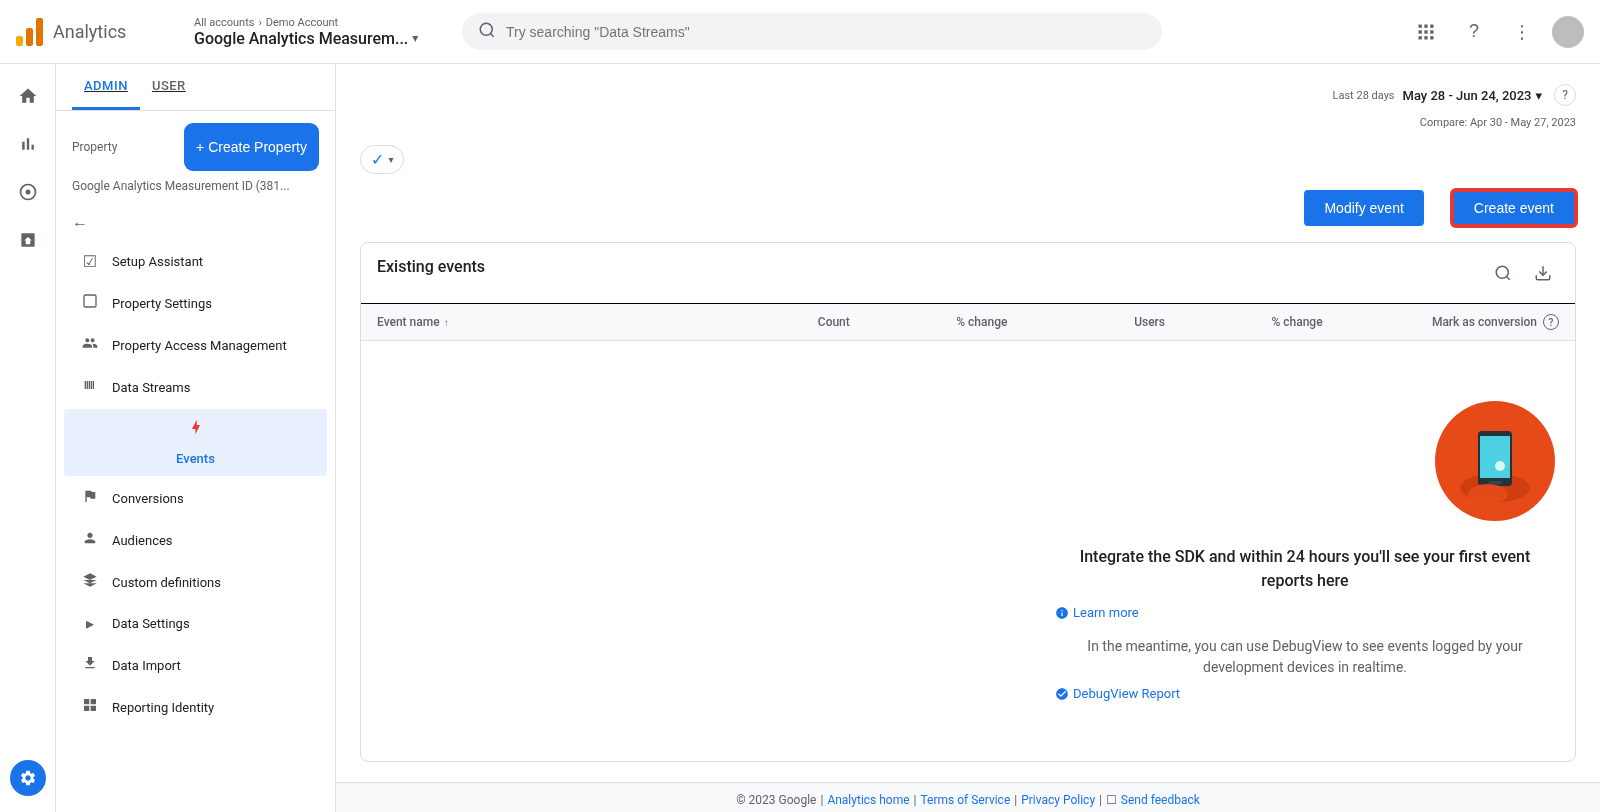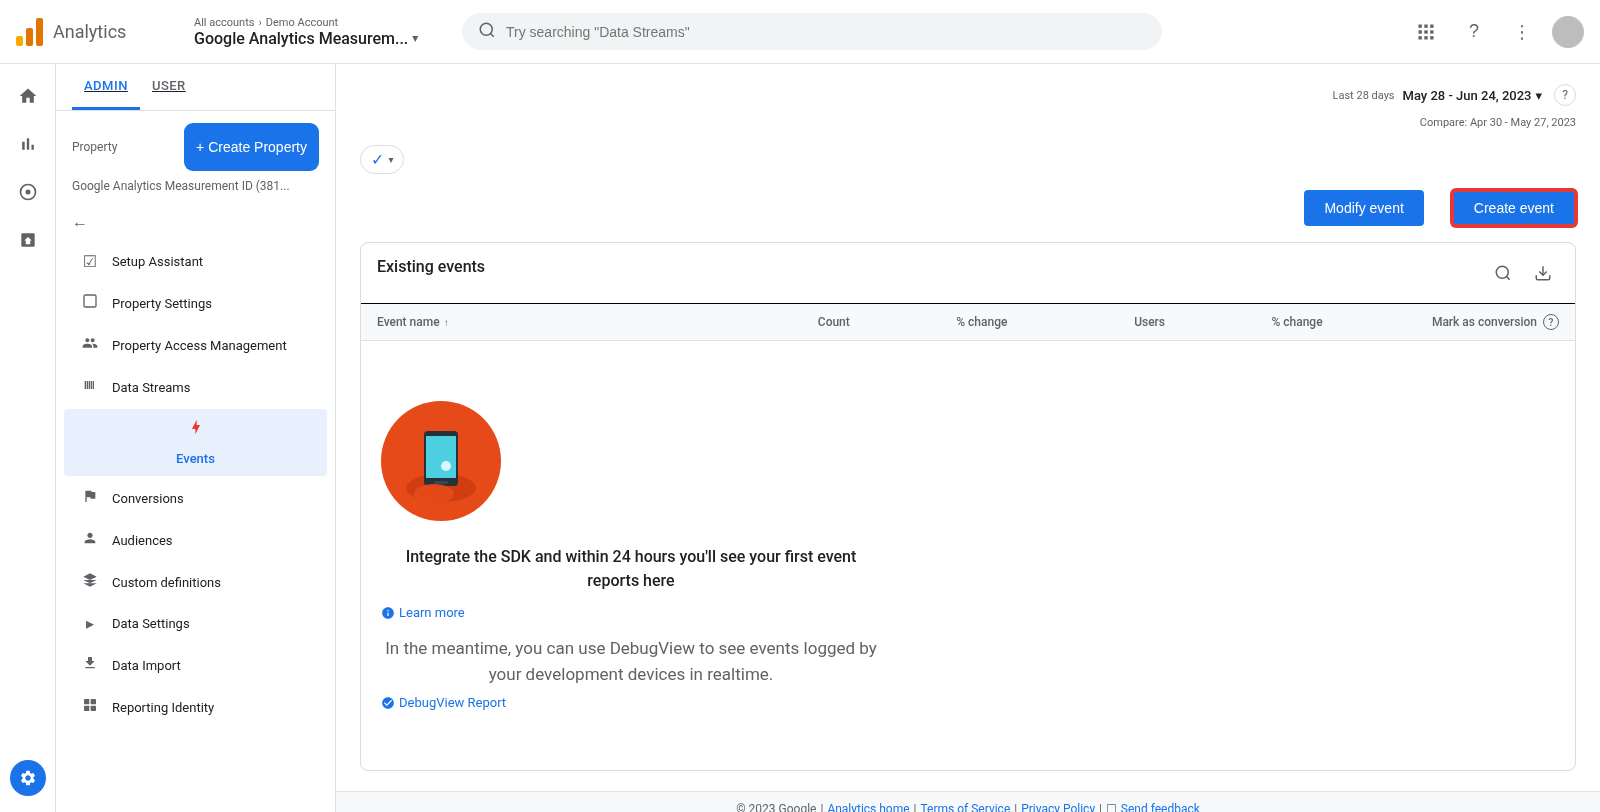--- a/index.html
+++ b/index.html
@@ -81,27 +81,27 @@
     .filter-chevron { font-size: 10px; color: #5f6368; }
     .events-card { border: 1px solid #dadce0; border-radius: 8px; overflow: hidden; }
     .events-card-header { display: flex; justify-content: space-between; padding: 14px 16px; border-bottom: 1px solid #000000; }
     .events-title { font-size: 16px; font-weight: 500; color: #202124; }
     .card-actions { display: flex; align-items: center; gap: 8px; }
     .card-icon-btn { width: 32px; height: 32px; border-radius: 50%; display: flex; align-items: center; justify-content: center; cursor: pointer; color: #5f6368; font-size: 16px; }
     .events-table-header { display: grid; grid-template-columns: 2fr 1fr 1fr 1fr 1fr 1.5fr; padding: 10px 16px; background: #f8f9fa; font-size: 12px; color: #5f6368; font-weight: 500; border-bottom: 1px solid #e0e0e0; }
     .events-table-header .col { display: flex; align-items: center; gap: 4px; }
     .col-right { justify-content: flex-end; text-align: right; }
     .sort-arrow { font-size: 10px; }
-    .events-empty { display: flex; flex-direction: column; align-items: flex-start; padding: 60px 20px; }
+    .events-empty { display: flex; flex-direction: column; align-items: flex-end; padding: 60px 20px; }
     .empty-illustration { width: 120px; height: 120px; border-radius: 50%; background: #e64a19; display: flex; align-items: center; justify-content: center; margin-bottom: 24px; overflow: hidden; position: relative; }
     .empty-illustration svg { width: 90px; height: 90px; }
     .empty-text { max-width: 500px; text-align: center; }
     .empty-title { font-size: 16px; font-weight: 500; color: #202124; margin-bottom: 12px; line-height: 1.5; }
     .learn-more-link { color: #1a73e8; font-size: 13px; text-decoration: none; display: flex; align-items: center; gap: 4px; margin-bottom: 16px; }
-    .empty-description { font-size: 17px; color: #5f6368; line-height: 1.5; margin-bottom: 8px; }
+    .empty-description { font-size: 14px; color: #5f6368; line-height: 1.5; margin-bottom: 8px; }
     .debug-link { color: #1a73e8; font-size: 13px; text-decoration: none; display: flex; align-items: center; gap: 4px; }
 
     
     .footer { background: #f8f9fa; border-top: 1px solid #e0e0e0; padding: 10px 16px; text-align: center; font-size: 12px; color: #5f6368; display: flex; align-items: center; justify-content: center; gap: 4px; flex-wrap: wrap; }
     .footer a { color: #1a73e8; text-decoration: none; }
     .footer-sep { color: #5f6368; }
 
     
     ::-webkit-scrollbar { width: 6px; }
     ::-webkit-scrollbar-thumb { background: #dadce0; border-radius: 3px; }

